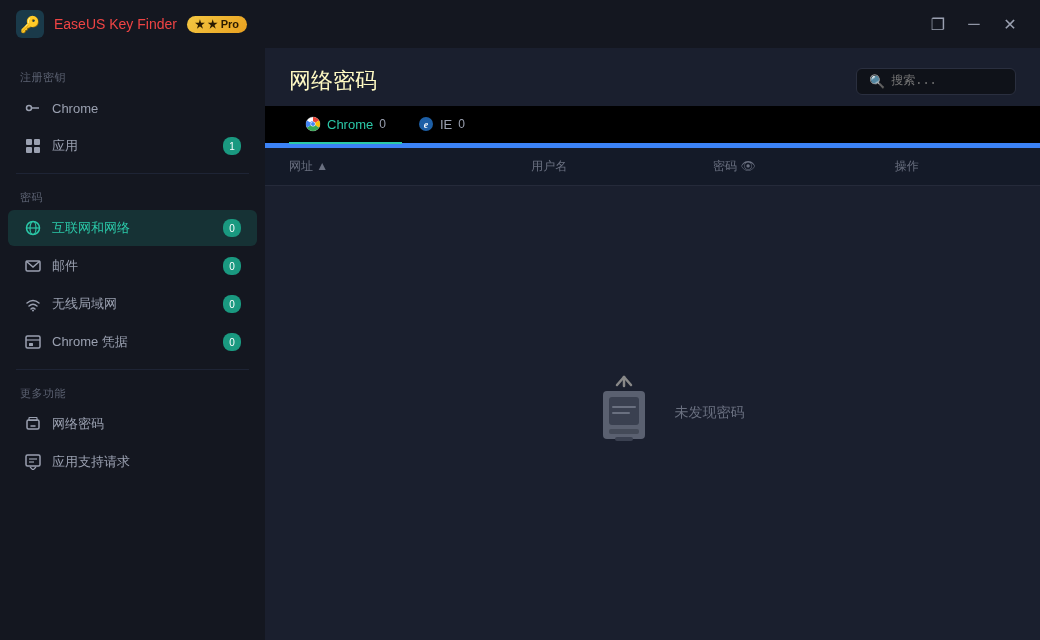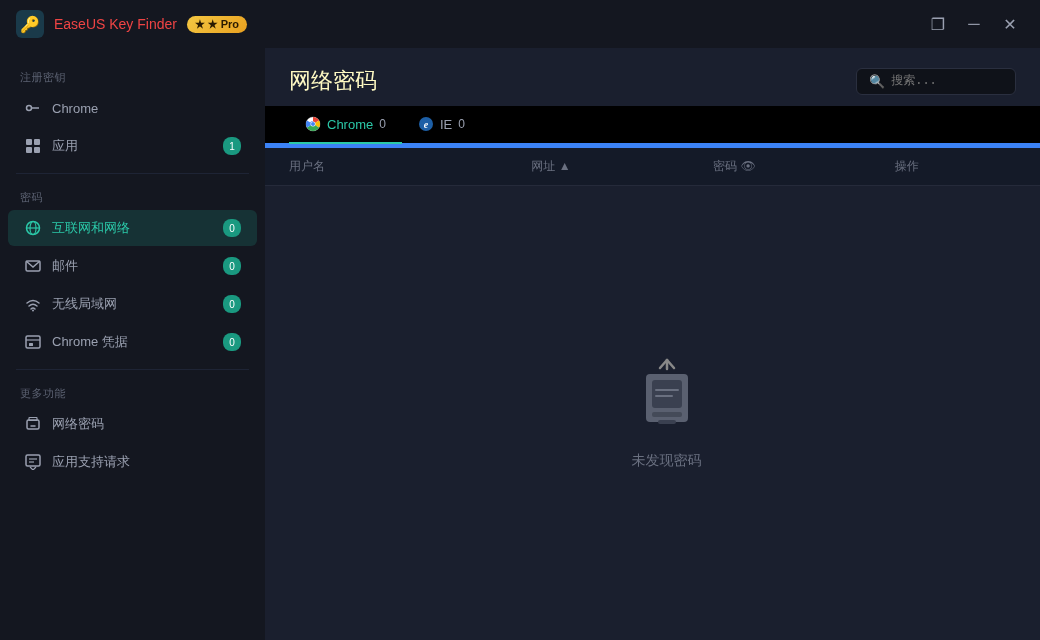--- a/index.html
+++ b/index.html
@@ -210,21 +210,20 @@
     .table-header-cell {
       display: flex;
       align-items: center;
       gap: 4px;
     }
 
     
     .empty-state {
       flex: 1;
       display: flex;
-      flex-direction: column;
       align-items: center;
       justify-content: center;
       gap: 16px;
       margin-left: 28px;
     }
     .empty-label {
       font-size: 14px;
       color: #6a7080;
     }
   </style>
@@ -398,24 +397,24 @@
           <circle cx="8" cy="8" r="7" fill="#1d5fa6"></circle>
           <text x="8" y="12" text-anchor="middle" font-size="10" font-style="italic" font-weight="bold" fill="white" font-family="serif">e</text>
         </svg>
         <span>IE</span>
         <span class="tab-count">0</span>
       </div>
     </div>
 
     <div class="table-header">
       <div class="table-header-cell">
+        <span>网址 ▲</span>
+      </div>
+      <div class="table-header-cell">
         <span>用户名</span>
-      </div>
-      <div class="table-header-cell">
-        <span>网址 ▲</span>
       </div>
       <div class="table-header-cell">
         <span>密码 👁</span>
       </div>
       <div class="table-header-cell">
         <span>操作</span>
       </div>
     </div>
 
     <div class="empty-state">

